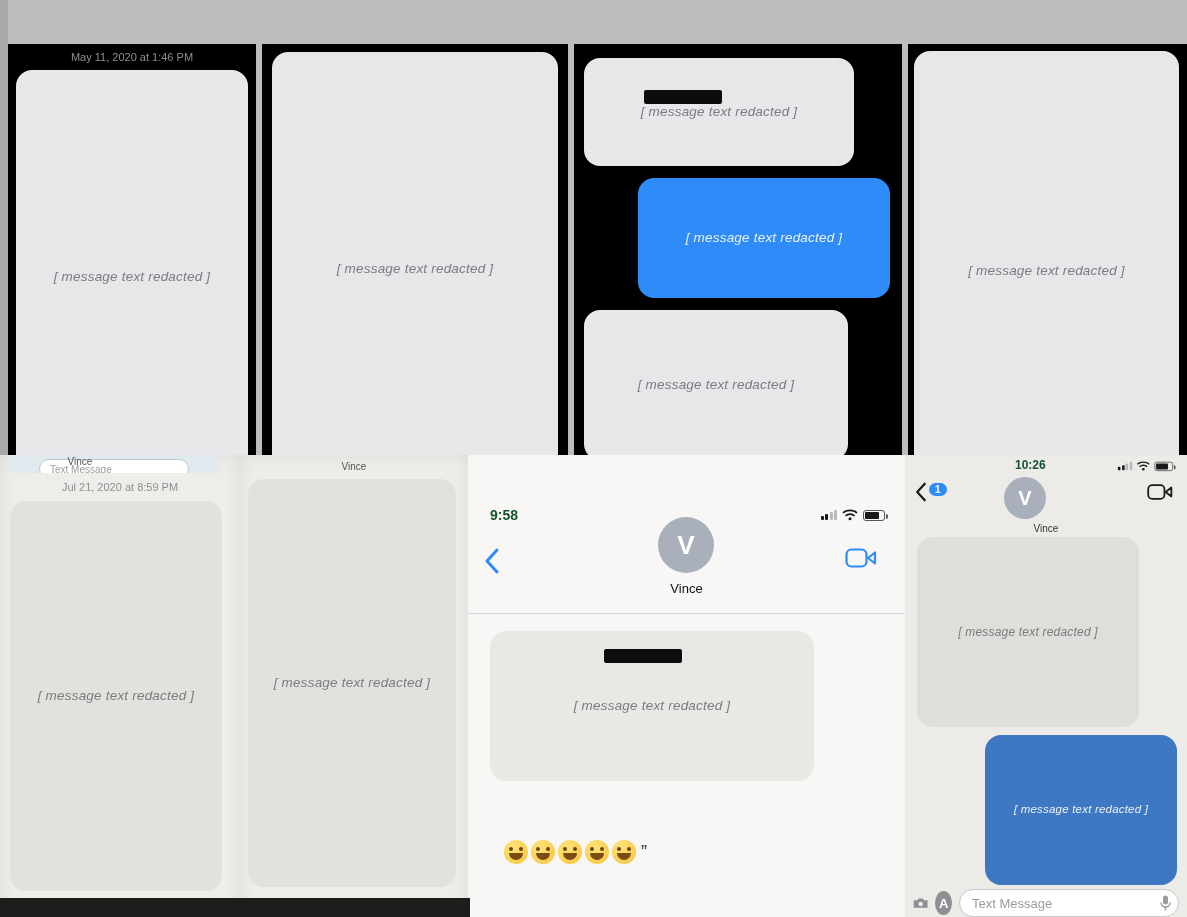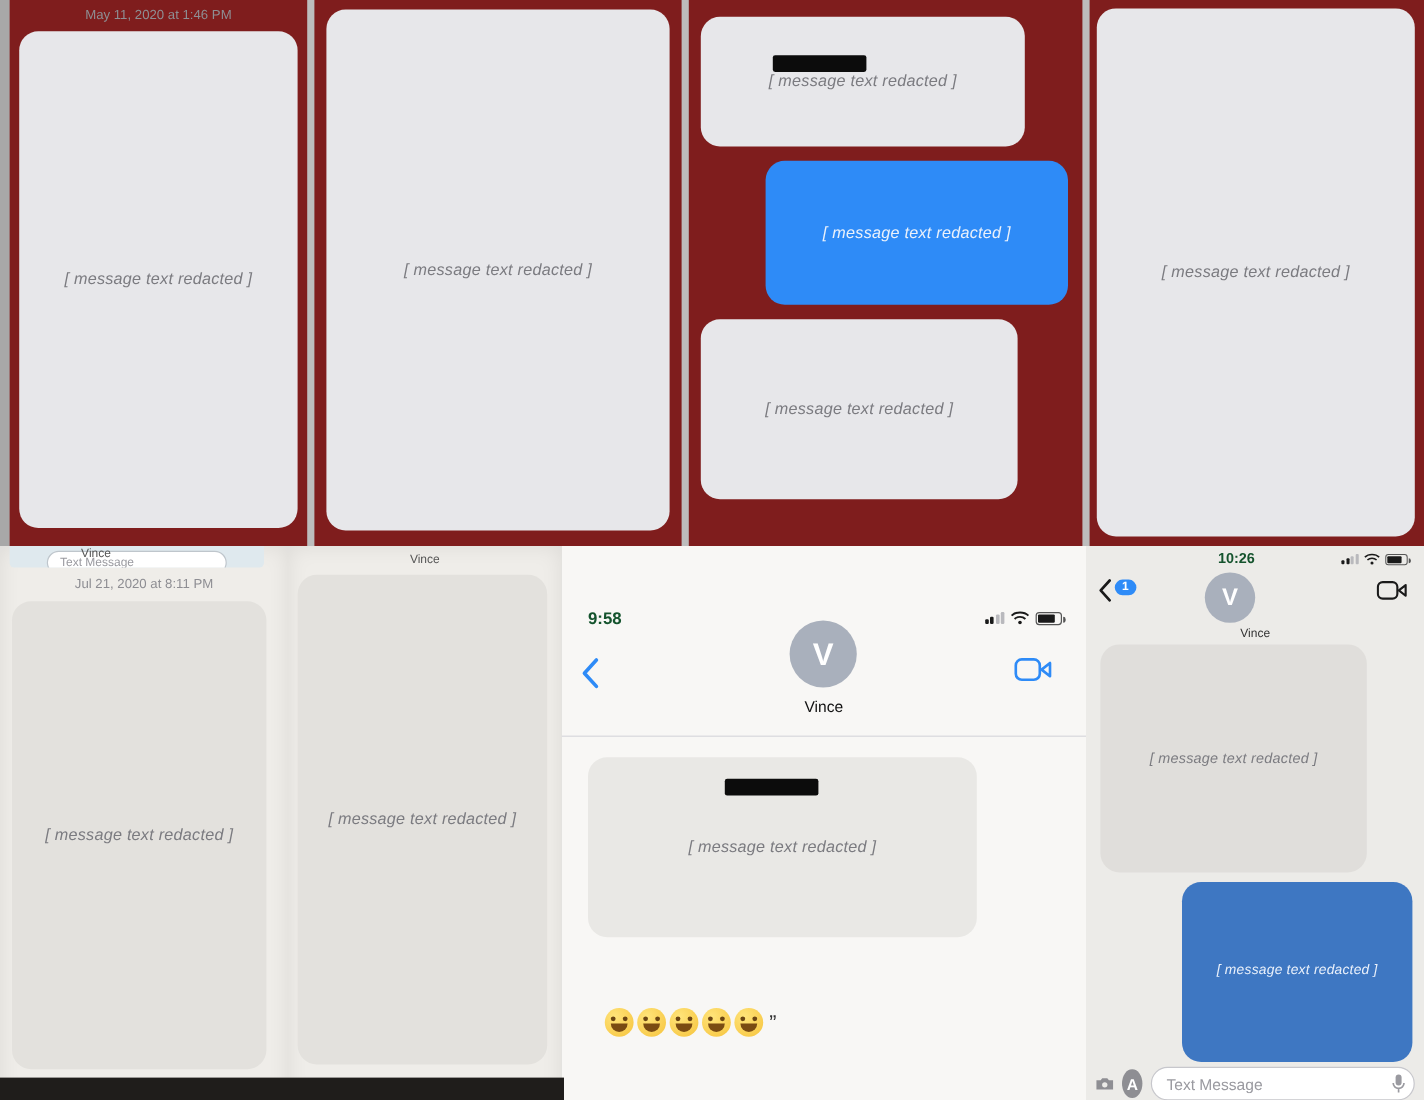--- a/index.html
+++ b/index.html
@@ -6,21 +6,21 @@
   *{box-sizing:border-box;}
   .canvas{
     position:relative;width:1187px;height:917px;margin:0 auto;
     background:#ffffff;overflow:hidden;
     font-family:"Liberation Sans","DejaVu Sans",sans-serif;color:#111;
   }
   
   .toprow{position:absolute;left:0;top:0;width:1187px;height:455px;background:#bdbdbd;}
   .bottomrow{position:absolute;left:0;top:455px;width:1187px;height:462px;background:#cbc8c2;}
   .panel{position:absolute;top:0;overflow:hidden;}
-  .panel.white{background:#7f1d1d;}
+  .panel.white{background:#000000;margin-top:44px;}
   .panel.paper{background:#efede9;box-shadow:inset 0 0 18px rgba(0,0,0,.08);}
   
   .bubble{
     position:absolute;border-radius:16px;padding:12px 14px;
     font-size:15px;line-height:1.35;
     display:flex;align-items:center;justify-content:center;text-align:center;
   }
   .bubble.in{background:#e7e7ea;color:#1a1a1a;}
   .bubble.out{background:#2e8bf7;color:#fff;}
   .bubble.out.dark{background:#3e77c2;}
@@ -114,21 +114,21 @@
 
   <div class="bottomrow">
 
     <section class="panel paper" style="left:0;width:240px;height:462px;">
       <div class="p5strip">
         <div class="p5pill">
           <span>Text Message</span>
         </div>
       </div>
       <div class="tinyname" style="top:1px;left:40px;width:80px;">Vince</div>
-      <div class="ts" style="top:26px;">Jul 21, 2020 at 8:11 PM</div>
+      <div class="ts" style="top:26px;">Jul 21, 2020 at 8:59 PM</div>
       <div class="bubble in" style="left:10px;top:46px;width:212px;height:390px;background:#e3e1dd;">
         <span class="redtext">[ message text redacted ]</span>
       </div>
     </section>
 
     <section class="panel paper" style="left:240px;width:228px;height:462px;">
       <div class="tinyname" style="top:6px;">Vince</div>
       <div class="bubble in" style="left:8px;top:24px;width:208px;height:408px;background:#e3e1dd;">
         <span class="redtext">[ message text redacted ]</span>
       </div>

